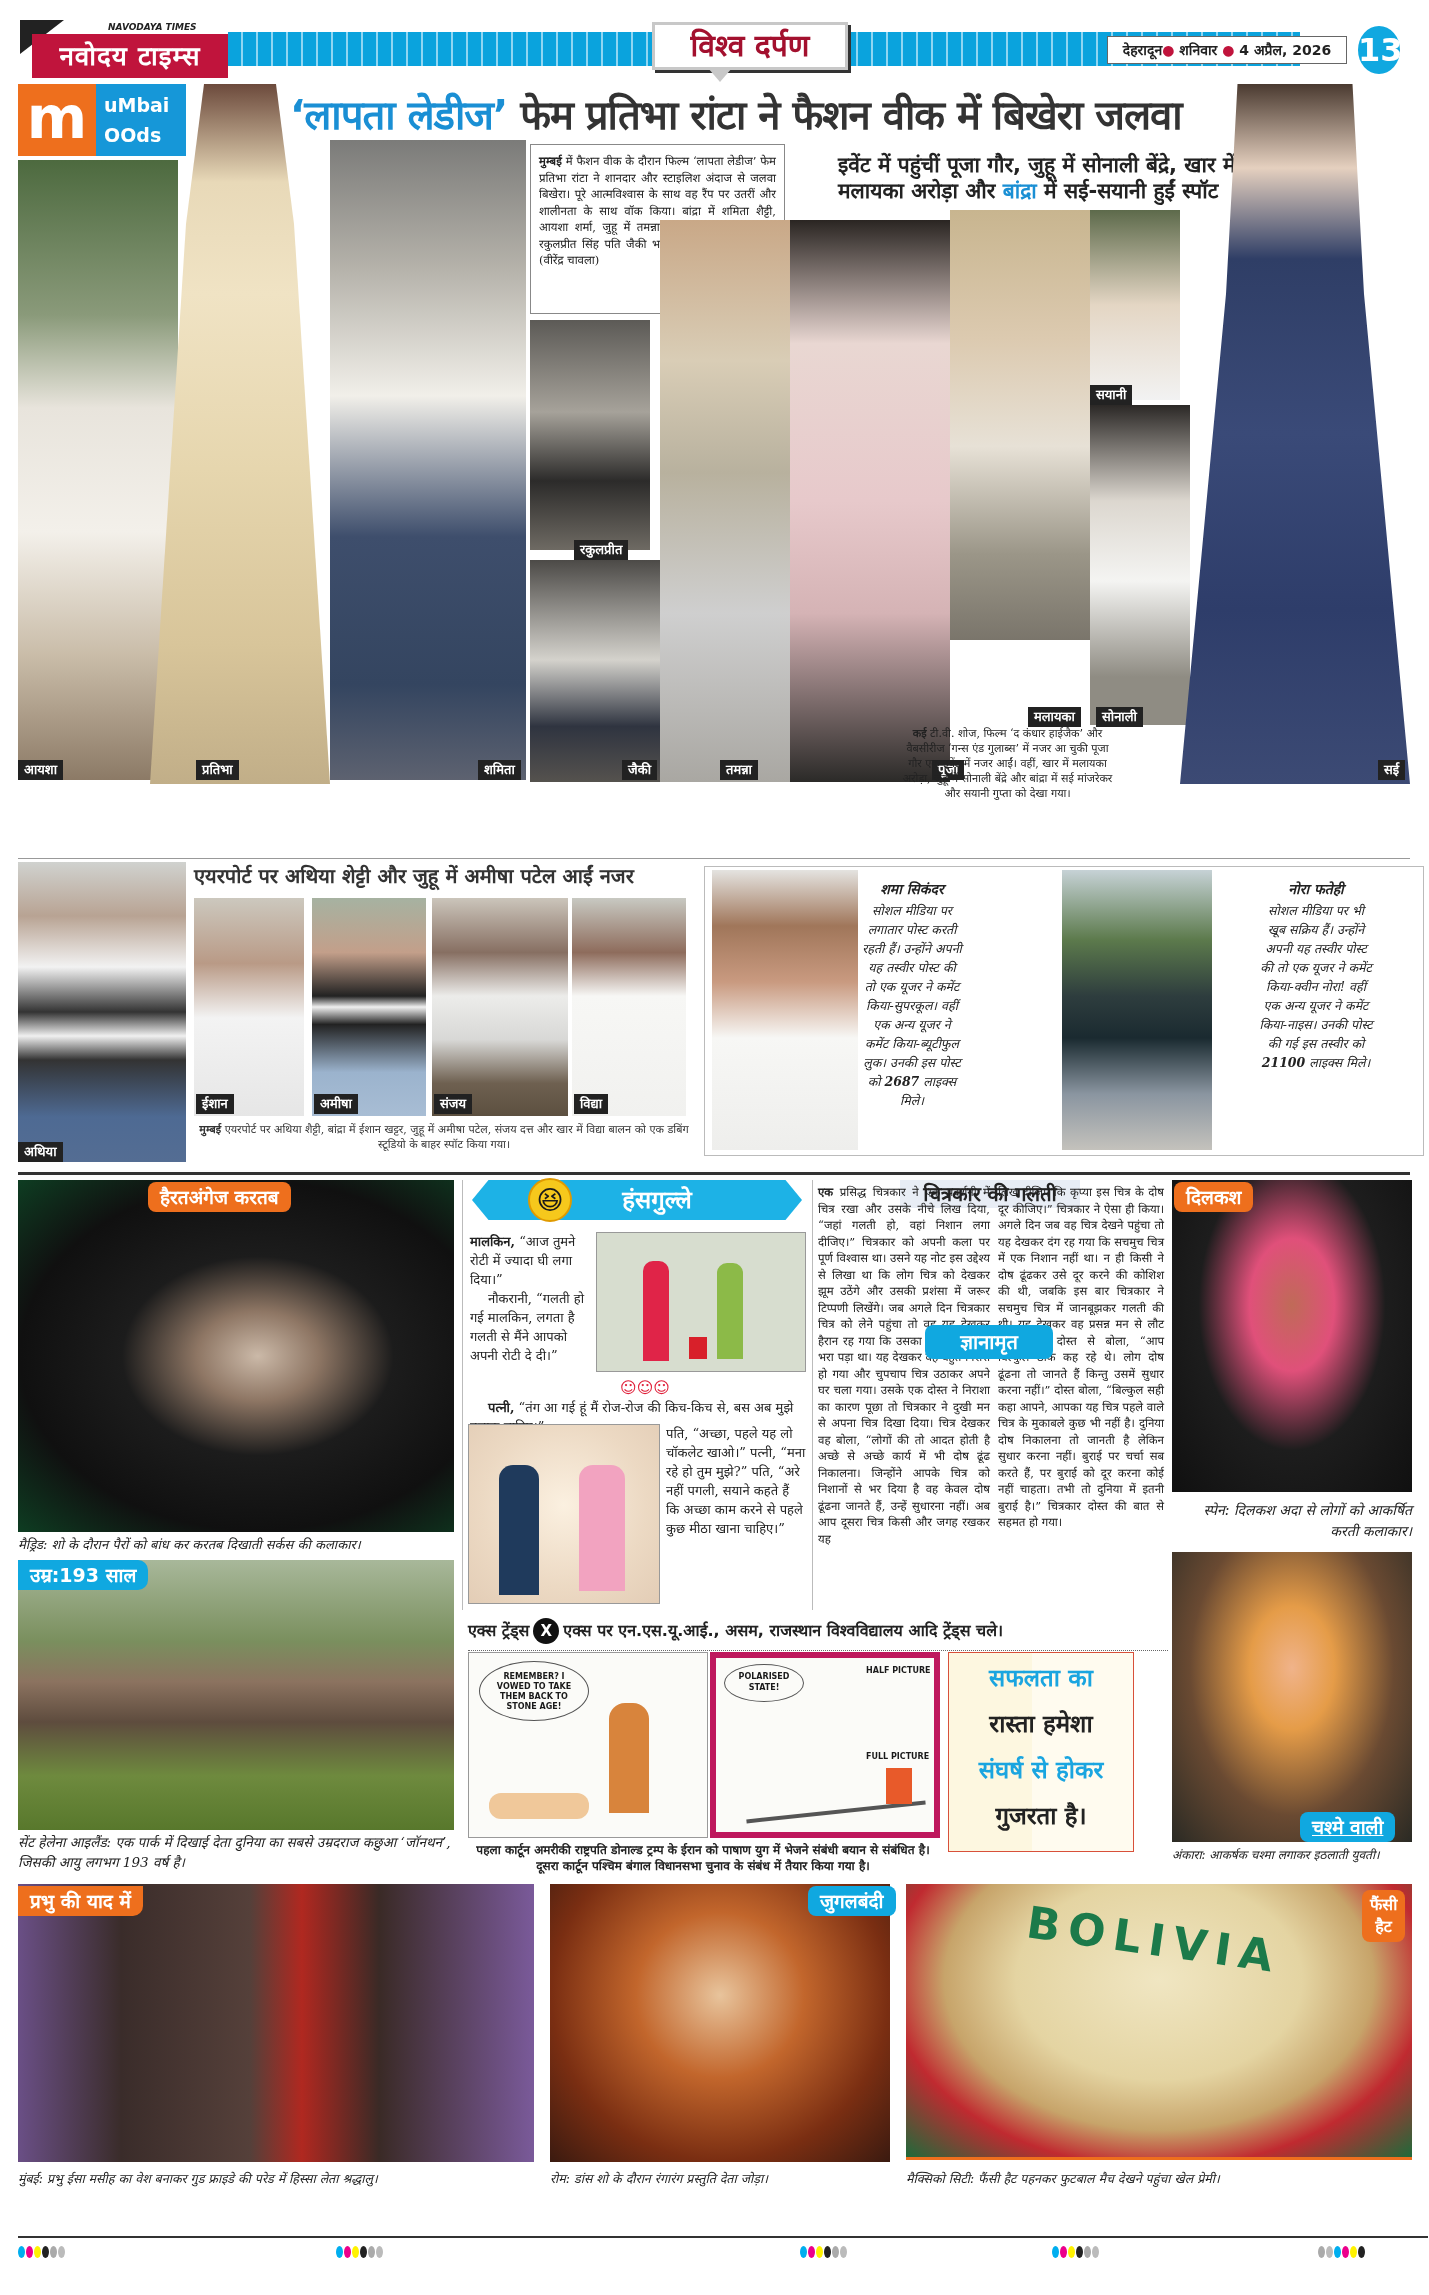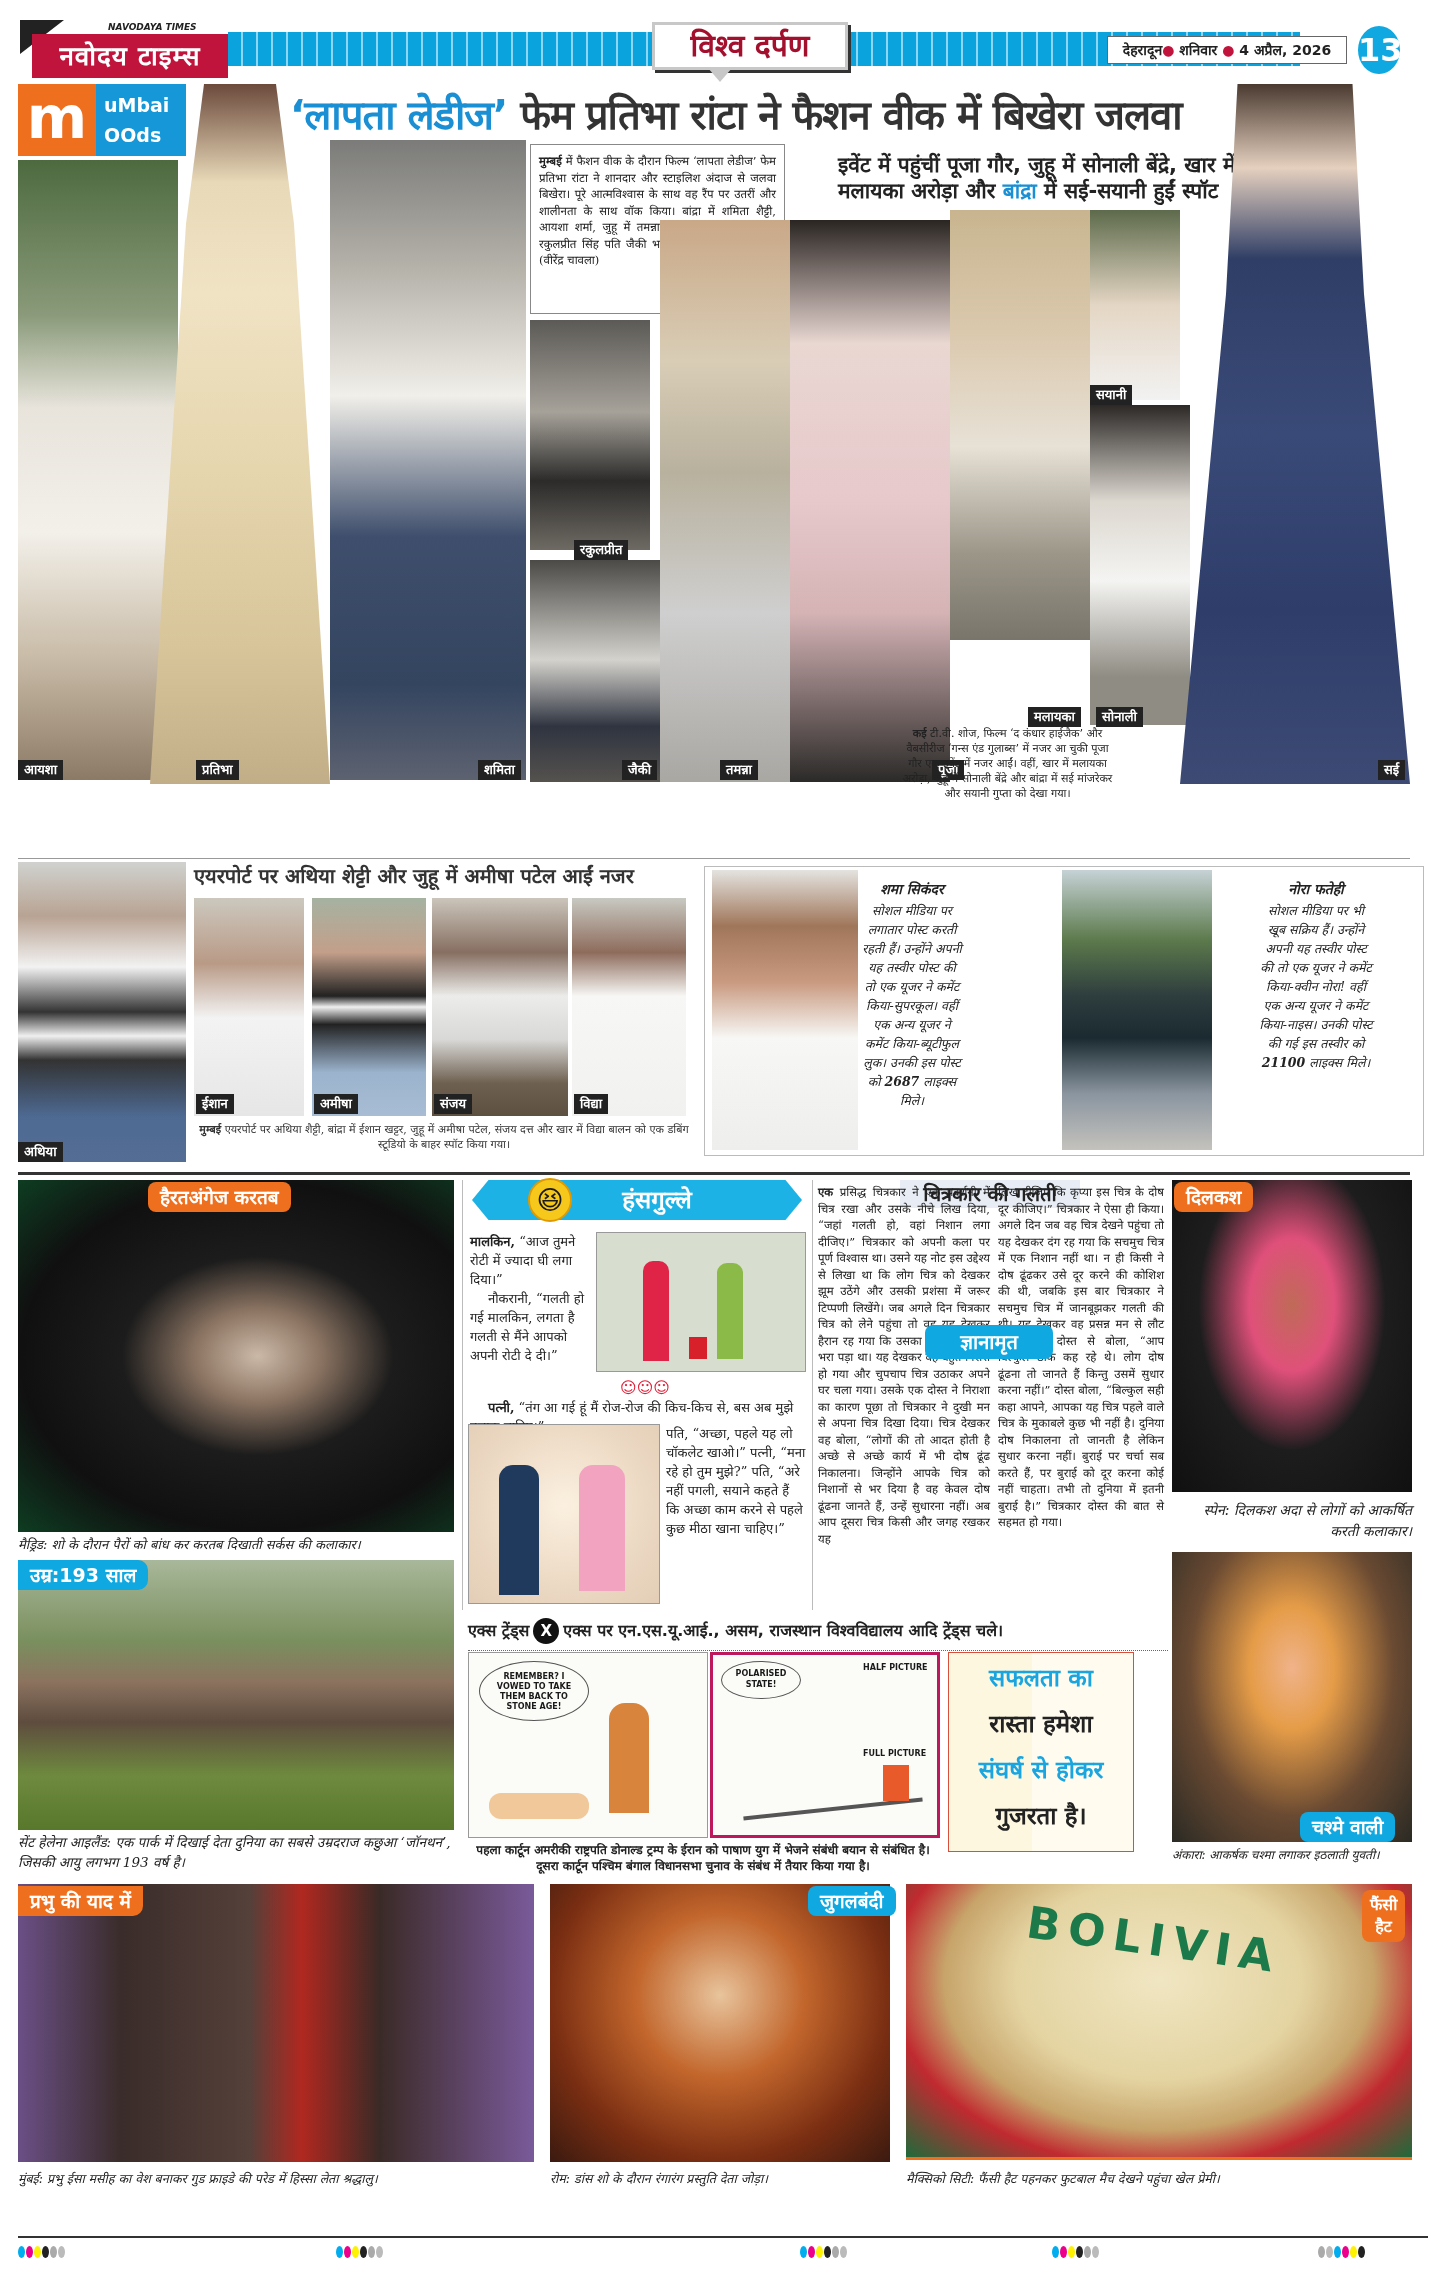--- a/index.html
+++ b/index.html
@@ -189,41 +189,41 @@
 <div class="abs body-text" style="left:998px;top:1184px;width:166px;">लिख दीजिए कि कृप्या इस चित्र के दोष दूर कीजिए।” चित्रकार ने ऐसा ही किया। अगले दिन जब वह चित्र देखने पहुंचा तो यह देखकर दंग रह गया कि सचमुच चित्र में एक निशान नहीं था। न ही किसी ने दोष ढूंढकर उसे दूर करने की कोशिश की थी, जबकि इस बार चित्रकार ने सचमुच चित्र में जानबूझकर गलती की थी। यह देखकर वह प्रसन्न मन से लौट आया और दोस्त से बोला, “आप बिल्कुल ठीक कह रहे थे। लोग दोष ढूंढना तो जानते हैं किन्तु उसमें सुधार करना नहीं।” दोस्त बोला, “बिल्कुल सही कहा आपने, आपका यह चित्र पहले वाले चित्र के मुकाबले कुछ भी नहीं है। दुनिया दोष निकालना तो जानती है लेकिन सुधार करना नहीं। बुराई पर चर्चा सब करते हैं, पर बुराई को दूर करना कोई नहीं चाहता। तभी तो दुनिया में इतनी बुराई है।” चित्रकार दोस्त की बात से सहमत हो गया।</div>
 <div class="abs" id="gyanamrit">ज्ञानामृत</div>
 
 <div class="abs" id="x-trends"><span>एक्स ट्रेंड्स</span><span id="x-logo">X</span><span>एक्स पर एन.एस.यू.आई., असम, राजस्थान विश्वविद्यालय आदि ट्रेंड्स चले।</span></div>
 
 <div class="photo" style="left:468px;top:1652px;width:240px;height:186px;background:#fbfbf8;border:1px solid #999;">
   <div style="position:absolute;left:10px;top:8px;width:110px;height:60px;border:1px solid #555;border-radius:50%;font-size:8px;font-weight:bold;text-align:center;padding:10px 6px;line-height:10px;">REMEMBER? I VOWED TO TAKE THEM BACK TO STONE AGE!</div>
   <div style="position:absolute;left:140px;top:50px;width:40px;height:110px;background:#d8843c;border-radius:16px 16px 0 0;"></div>
   <div style="position:absolute;left:20px;top:140px;width:100px;height:26px;background:#f0c89a;border-radius:12px;"></div>
 </div>
-<div class="photo" style="left:710px;top:1652px;width:230px;height:186px;background:#fbfbf8;border:3px solid #be185d;">
+<div class="photo" style="left:710px;top:1652px;width:230px;height:186px;background:#fbfbf8;border:6px solid #be185d;">
   <div style="position:absolute;left:8px;top:6px;width:80px;height:38px;border:1px solid #555;border-radius:50%;font-size:8px;font-weight:bold;text-align:center;padding-top:6px;line-height:11px;">POLARISED STATE!</div>
   <div style="position:absolute;left:150px;top:8px;font-size:8px;font-weight:bold;">HALF PICTURE</div>
   <div style="position:absolute;left:150px;top:94px;font-size:8px;font-weight:bold;">FULL PICTURE</div>
   <div style="position:absolute;left:30px;top:152px;width:180px;height:4px;background:#555;transform:rotate(-6deg);"></div>
   <div style="position:absolute;left:170px;top:110px;width:26px;height:36px;background:#e85a2a;"></div>
 </div>
 <div class="abs" id="cartoon-caption">पहला कार्टून अमरीकी राष्ट्रपति डोनाल्ड ट्रम्प के ईरान को पाषाण युग में भेजने संबंधी बयान से संबंधित है। दूसरा कार्टून पश्चिम बंगाल विधानसभा चुनाव के संबंध में तैयार किया गया है।</div>
 
 <div class="abs" id="quote-box">
   <div class="c1">सफलता का</div>
   <div class="c2">रास्ता हमेशा</div>
   <div class="c1">संघर्ष से होकर</div>
   <div class="c2">गुजरता है।</div>
 </div>
 
 <div class="photo" style="left:1172px;top:1180px;width:240px;height:312px;background:radial-gradient(ellipse at 50% 40%,#c06a58 0%,#e0507a 25%,#1d1d1d 55%,#101010 100%);"></div>
 <div class="tag-orange" style="left:1174px;top:1182px;">दिलकश</div>
 <div class="caption" style="left:1172px;top:1500px;width:240px;text-align:right;font-size:14px;line-height:21px;">स्पेन: दिलकश अदा से लोगों को आकर्षित करती कलाकार।</div>
 <div class="photo" style="left:1172px;top:1552px;width:240px;height:290px;background:radial-gradient(ellipse at 50% 40%,#f0b38a 0%,#e59c48 25%,#6a4a32 60%,#2a2a24 100%);"></div>
-<div class="tag-blue" style="left:1300px;top:1812px;">चश्मे वाली</div>
+<div class="tag-blue" style="left:1300px;top:1812px;text-decoration:underline;">चश्मे वाली</div>
 <div class="caption" style="left:1172px;top:1846px;width:240px;font-size:12px;">अंकारा: आकर्षक चश्मा लगाकर इठलाती युवती।</div>
 
 <div class="photo" style="left:18px;top:1884px;width:516px;height:278px;background:linear-gradient(90deg,#6a4f86 0%,#3a2c2a 20%,#55403a 45%,#b02820 55%,#3a2a26 70%,#7a5a9a 100%);"></div>
 <div class="tag-orange" style="left:18px;top:1886px;border-radius:0 0 10px 0;">प्रभु की याद में</div>
 <div class="caption" style="left:18px;top:2170px;width:520px;font-size:12.5px;">मुंबई: प्रभु ईसा मसीह का वेश बनाकर गुड फ्राइडे की परेड में हिस्सा लेता श्रद्धालु।</div>
 
 <div class="photo" style="left:550px;top:1884px;width:340px;height:278px;background:radial-gradient(ellipse at 50% 40%,#e8c49c 0%,#c2662c 35%,#7a2e12 70%,#3a1a10 100%);"></div>
 <div class="tag-blue" style="left:808px;top:1886px;">जुगलबंदी</div>
 <div class="caption" style="left:550px;top:2170px;width:345px;font-size:12.5px;">रोम: डांस शो के दौरान रंगारंग प्रस्तुति देता जोड़ा।</div>
 

